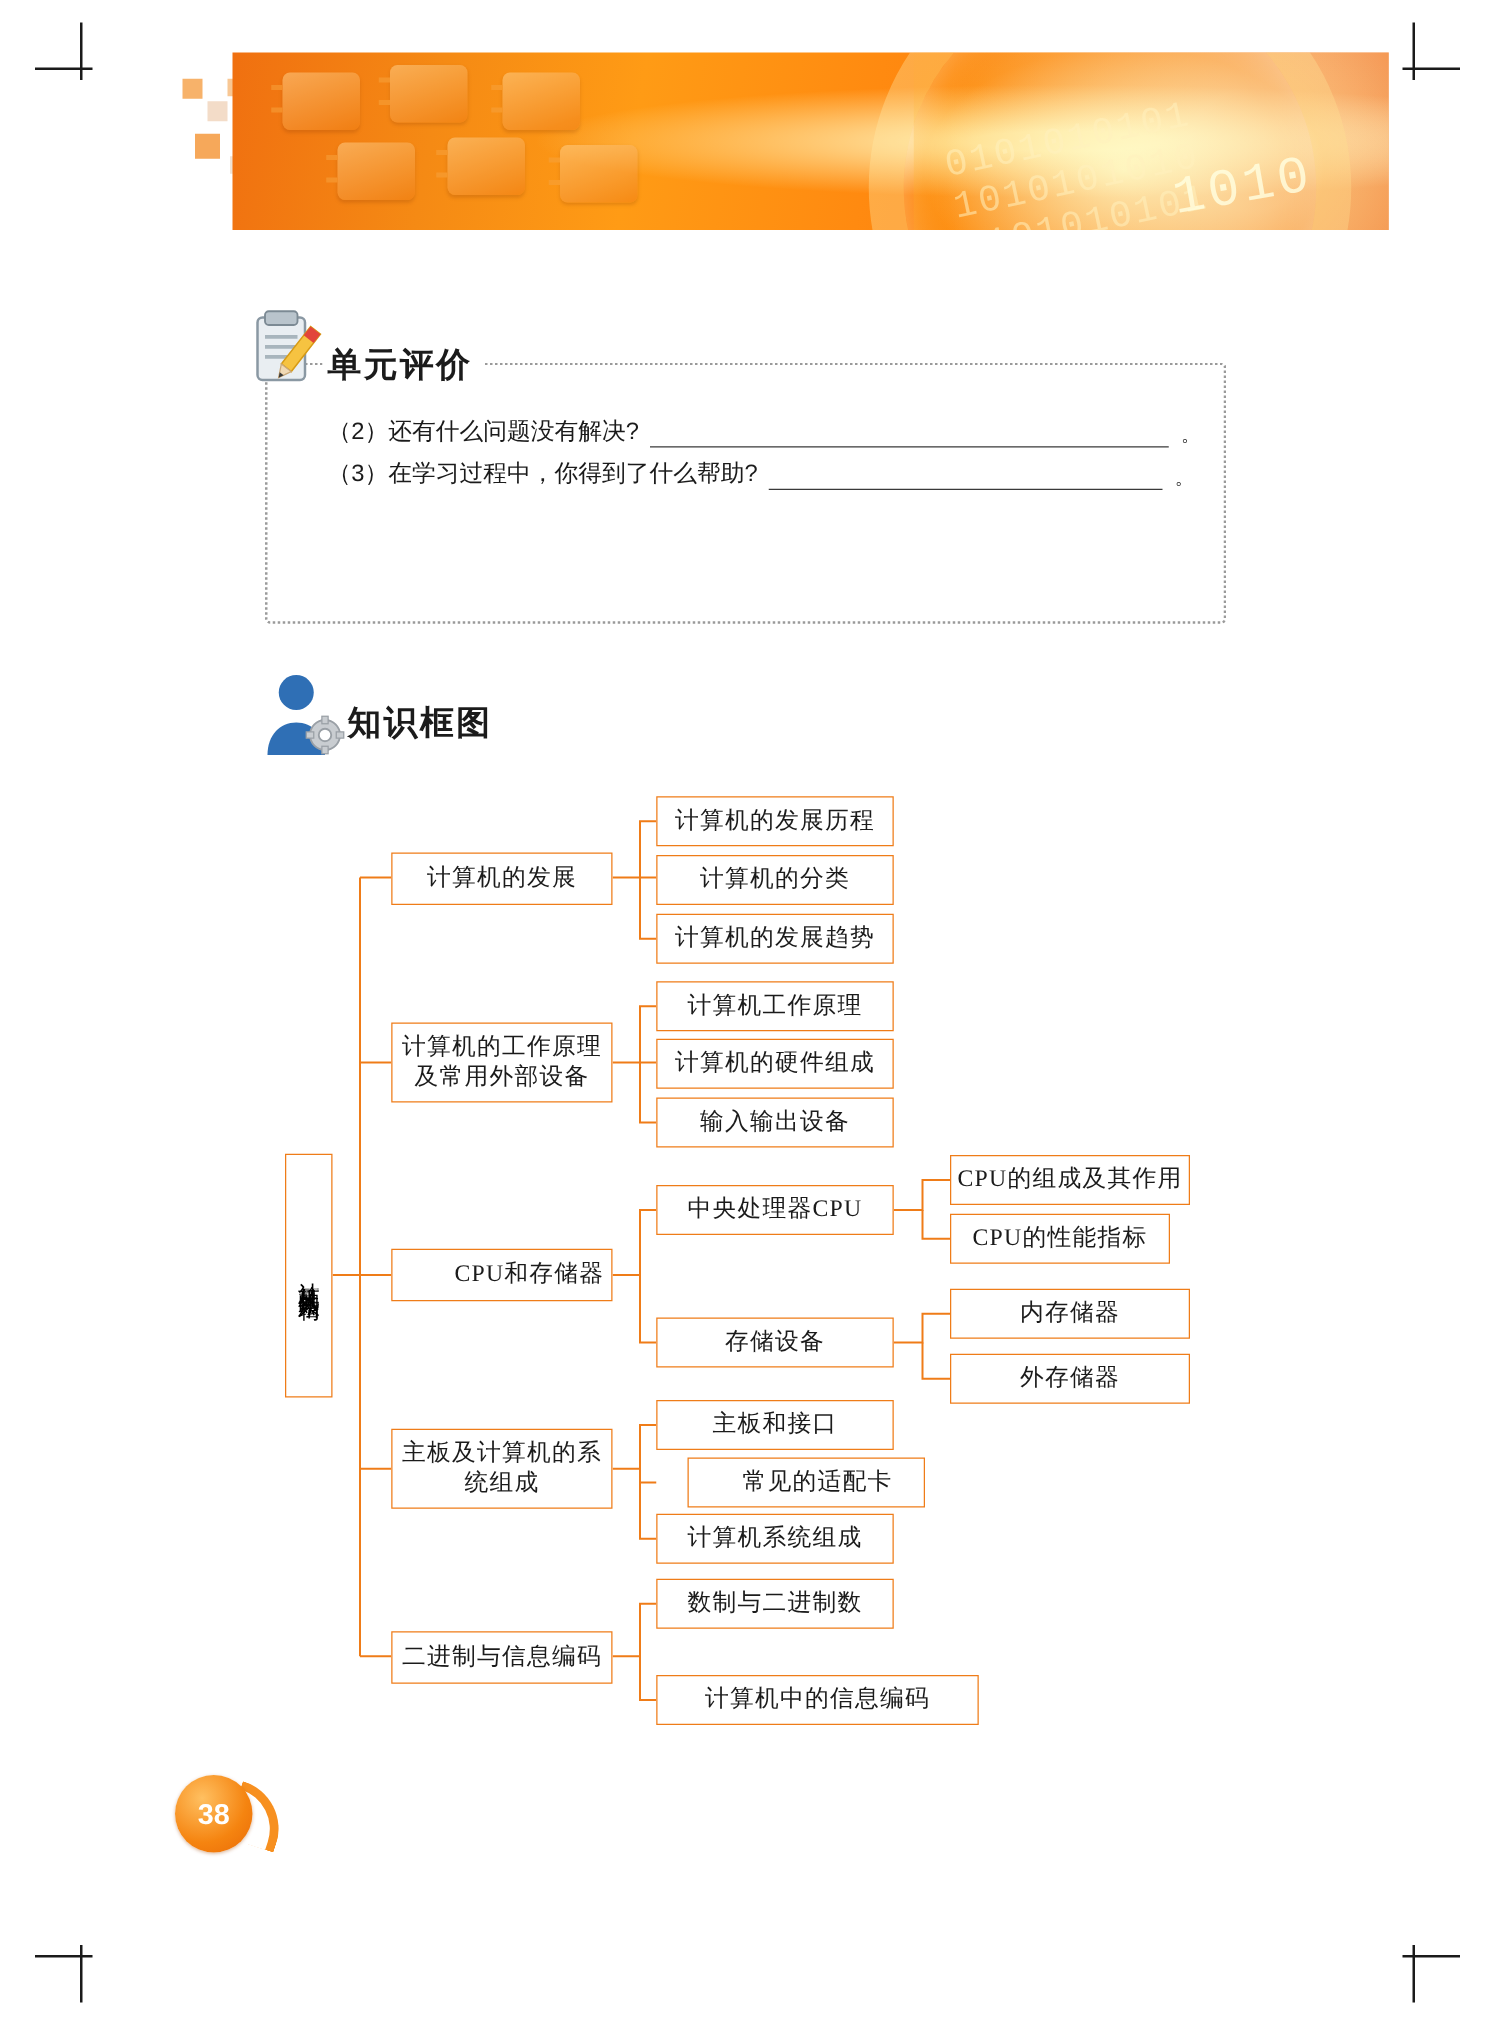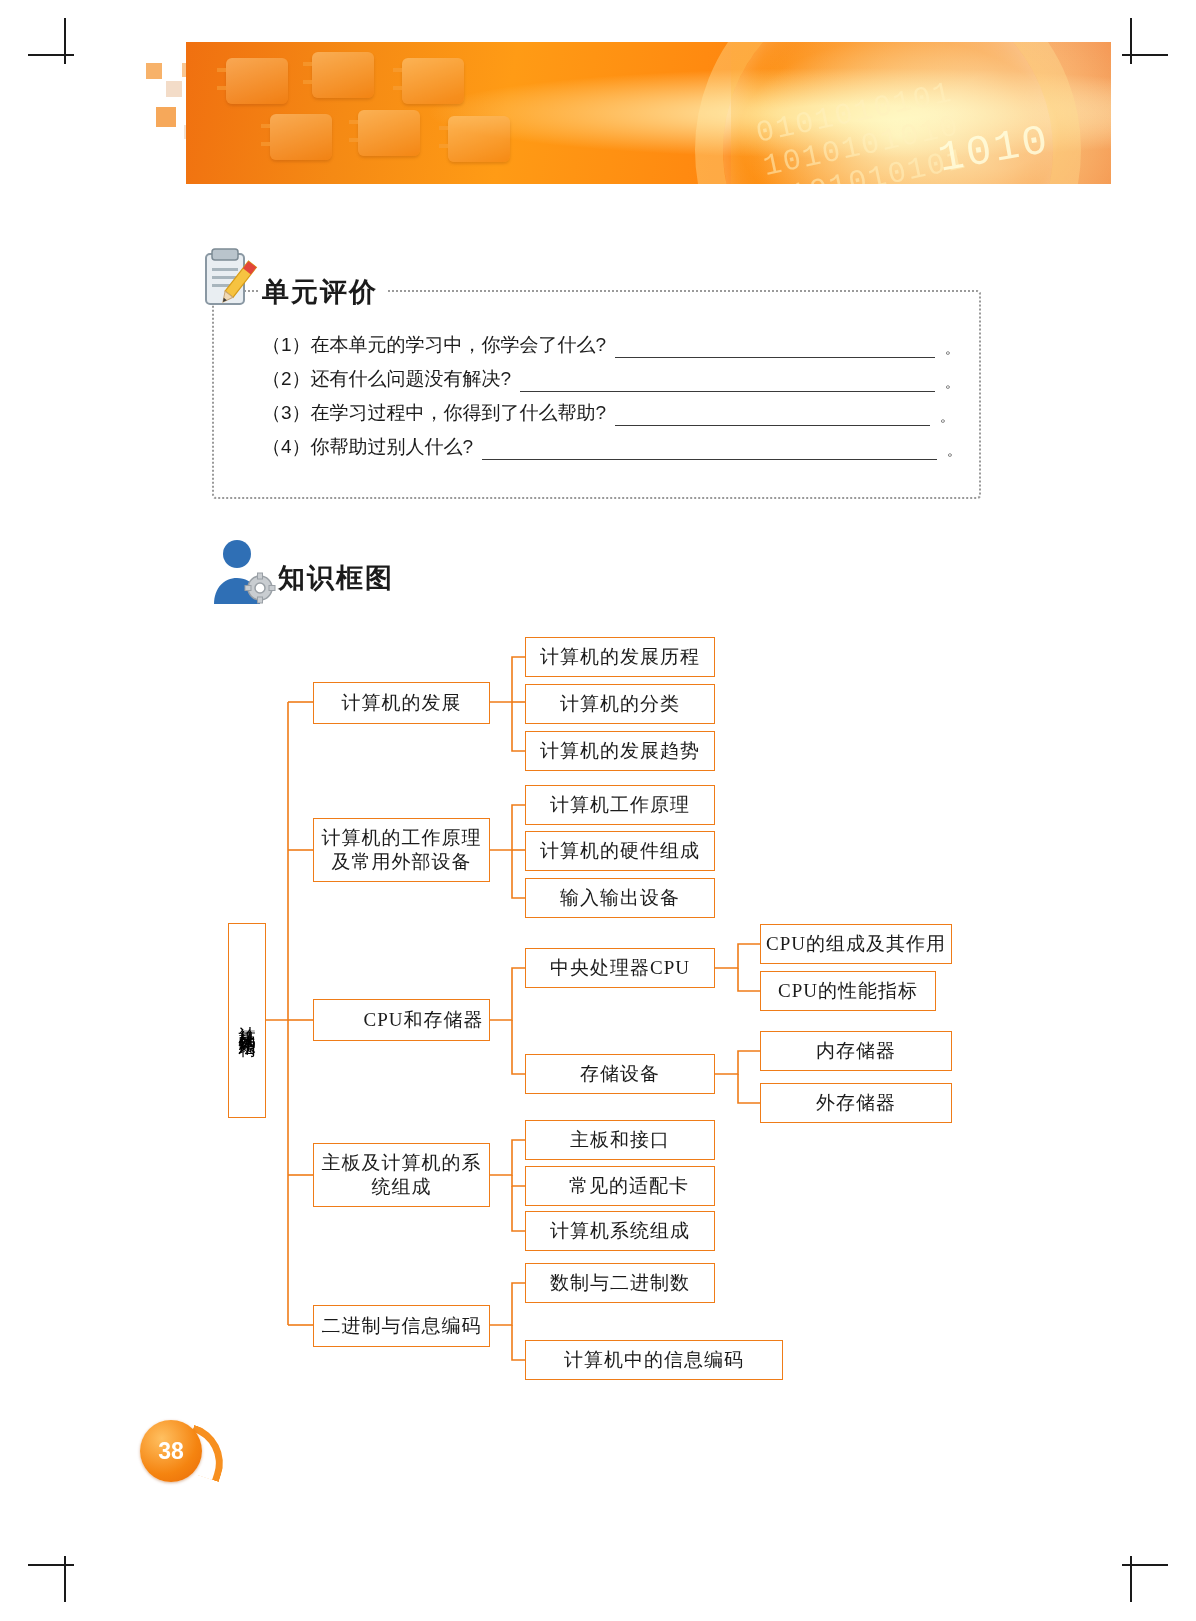--- a/index.html
+++ b/index.html
@@ -197,37 +197,27 @@
       <rect x="33" y="14" width="10" height="38" fill="#f6c341" stroke="#d79b15" stroke-width="1.2"></rect>
       <rect x="33" y="14" width="10" height="9" fill="#e2453a"></rect>
       <polygon points="33,52 43,52 38,62" fill="#f0d9b5" stroke="#caa878" stroke-width="1"></polygon>
       <polygon points="36,58 40,58 38,62" fill="#3a3a3a"></polygon>
     </g>
   </svg>
   <div class="eval-title">单元评价</div>
 
   <div class="eval-list">
     <div class="eval-item">
-      <span class="q">（1）在本单元的学习中，你学会了什么?</span>
-      <span class="rule" style="width:320px;"></span>
-      <span class="dot">。</span>
-    </div>
-    <div class="eval-item">
       <span class="q">（2）还有什么问题没有解决?</span>
       <span class="rule" style="width:415px;"></span>
       <span class="dot">。</span>
     </div>
     <div class="eval-item">
       <span class="q">（3）在学习过程中，你得到了什么帮助?</span>
       <span class="rule" style="width:315px;"></span>
-      <span class="dot">。</span>
-    </div>
-    <div class="eval-item">
-      <span class="q">（4）你帮助过别人什么?</span>
-      <span class="rule" style="width:455px;"></span>
       <span class="dot">。</span>
     </div>
   </div>
 
   <svg class="icon-person" viewBox="0 0 72 74">
     <circle cx="31" cy="20" r="14" fill="#2f6fb5"></circle>
     <path d="M8 70c0-16 10-26 23-26s23 10 23 26z" fill="#2f6fb5"></path>
     <circle cx="31" cy="20" r="14" fill="url(#g1)" opacity="0"></circle>
     <g transform="translate(40,40)">
       <circle cx="14" cy="14" r="12" fill="#c9cdd1" stroke="#9aa0a6" stroke-width="1.5"></circle>
@@ -336,21 +326,21 @@
   <div class="node" style="left:760px;top:1031px;width:192px;height:40px;">
     <span>内存储器</span>
   </div>
   <div class="node" style="left:760px;top:1083px;width:192px;height:40px;">
     <span>外存储器</span>
   </div>
 
   <div class="node" style="left:525px;top:1120px;width:190px;height:40px;">
     <span>主板和接口</span>
   </div>
-  <div class="node" style="left:525px;top:1166px;width:190px;height:40px;padding-left:18px;">
+  <div class="node" style="left:550px;top:1166px;width:190px;height:40px;padding-left:18px;">
     <span>常见的适配卡</span>
   </div>
   <div class="node" style="left:525px;top:1211px;width:190px;height:40px;">
     <span>计算机系统组成</span>
   </div>
 
   <div class="node" style="left:525px;top:1263px;width:190px;height:40px;">
     <span>数制与二进制数</span>
   </div>
   <div class="node" style="left:525px;top:1340px;width:258px;height:40px;">

